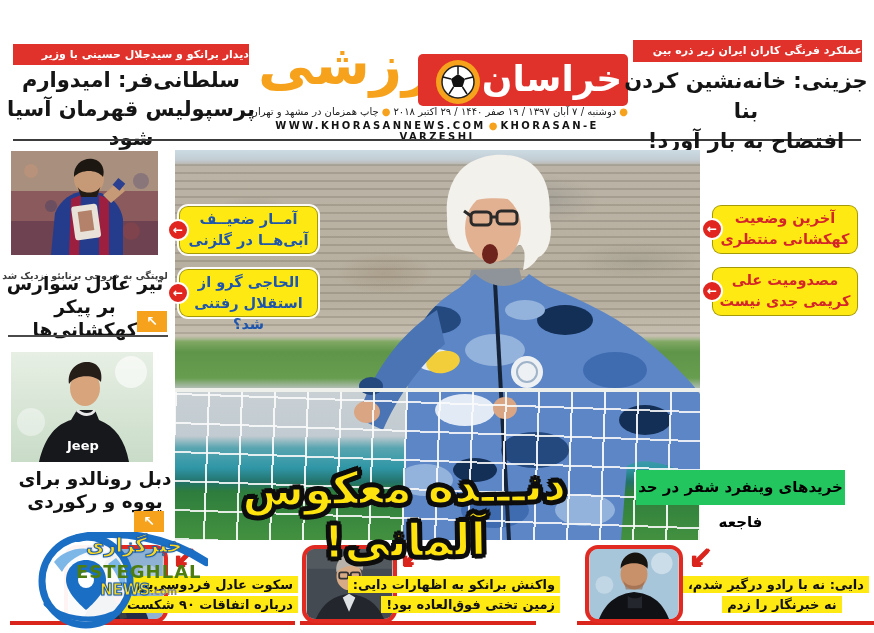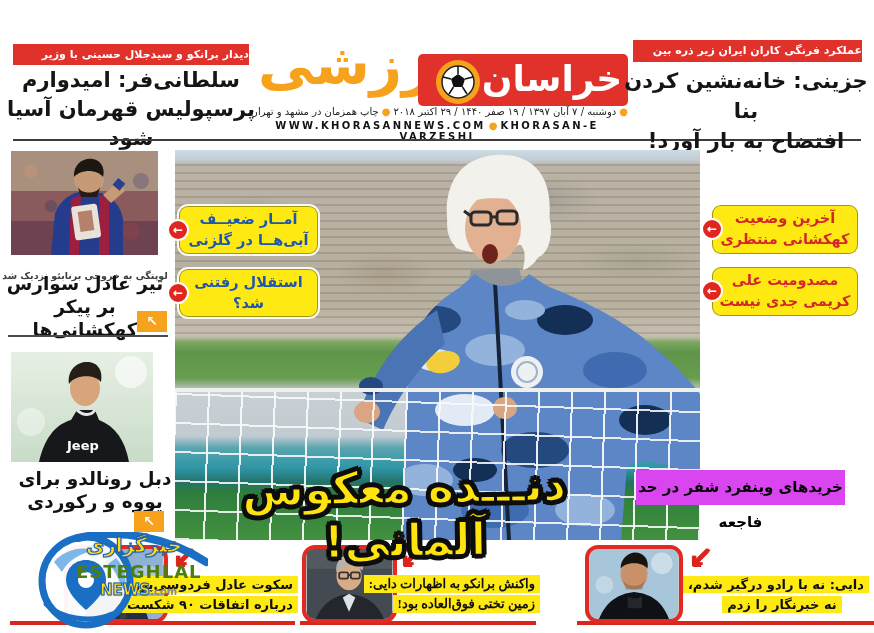--- a/index.html
+++ b/index.html
@@ -70,34 +70,34 @@
   .yb-r2 { left:712px; top:267px; width:146px; height:49px; }
   .red-circle { width:22px; height:22px; border-radius:50%; background:#e0261f; border:2px solid #fff; color:#fff; text-align:center; line-height:18px; font-size:12px; font-weight:900; z-index:8; }
   .rc-l1 { left:167px; top:219px; } .rc-l2 { left:167px; top:282px; }
   .rc-r1 { left:701px; top:218px; } .rc-r2 { left:701px; top:280px; }
 
   .main-headline { left:182px; top:461px; width:445px; text-align:center; direction:rtl; z-index:6;
     font-size:45px; font-weight:800; color:#ffe30f; transform:rotate(-1deg);
     -webkit-text-stroke:2px #0d0d0d;
     text-shadow: 3px 3px 0 #0d0d0d,-3px 3px 0 #0d0d0d,3px -3px 0 #0d0d0d,-3px -3px 0 #0d0d0d,
                  0 4px 0 #0d0d0d,4px 0 0 #0d0d0d,-4px 0 0 #0d0d0d,0 -4px 0 #0d0d0d; }
-  .photo-caption { left:636px; top:470px; width:209px; height:35px; background:#d946ef; color:#000;
+  .photo-caption { left:636px; top:470px; width:209px; height:35px; background:#22c55e; color:#000;
     font-size:15px; font-weight:700; text-align:center; line-height:35px; direction:rtl; z-index:6; }
 
   
   .strip-rule { top:621px; height:4px; background:#da251d; z-index:1; }
   .sr1 { left:10px; width:285px; } .sr2 { left:300px; width:236px; } .sr3 { left:577px; width:297px; }
   .strip-photo { top:545px; height:78px; border:4px solid #e02a22; border-radius:13px; overflow:hidden; background:#ccc; z-index:2; }
   .sp1 { left:64px; width:104px; } .sp2 { left:302px; width:95px; } .sp3 { left:585px; width:98px; }
   .strip-arrow { top:542px; font-size:29px; font-weight:900; color:#da251d; z-index:2; line-height:30px;
     text-shadow:1.5px 0 #da251d, 0 1.5px #da251d; }
   .sa1 { left:172px; } .sa2 { left:399px; } .sa3 { left:688px; }
   .strip-text { top:574px; text-align:center; direction:rtl; z-index:2; }
   .strip-text span { display:inline-block; background:#ffe912; font-size:13px; font-weight:800; color:#111; padding:1px 5px; margin-bottom:1px; white-space:nowrap; }
-  .st1 { left:146px; width:152px; } .st2 { left:408px; width:132px;font-family:Liberation Serif, serif; } .st3 { left:695px; width:174px; }
+  .st1 { left:146px; width:152px; } .st2 { left:428px; width:132px; } .st3 { left:695px; width:174px; }
 
   
   .watermark { left:12px; top:505px; width:270px; height:128px; z-index:10;text-align:right; }
   .wm-ball { left:8px; top:27px; width:188px; height:98px; }
   .wm-agency { left:74px; top:28px; font-size:20px; font-weight:800; color:#ffd81c; direction:rtl;
     -webkit-text-stroke:1px #1a5fae; text-shadow:0 0 2px #1a5fae; }
   .wm-brand { left:64px; top:56px; font-size:18px; font-weight:800; color:#4d7c0f; letter-spacing:1px; }
   .wm-newsrow { left:88px; top:75px; }
   .wm-news { font-size:15px; font-weight:800; color:#ffd81c; -webkit-text-stroke:1px #1a5fae; text-shadow:0 0 2px #1a5fae; }
   .wm-com { font-size:10px; font-weight:700; color:#8a8a8a; }
@@ -246,20 +246,21 @@
       <ellipse cx="330" cy="258" rx="12" ry="11" fill="#d9a583"></ellipse>
     </svg>
     <div class="abs pm-net"></div>
   </div>
 
   <div class="abs ybox yb-blue yb-l1">
     <span>آمــار ضعیــف</span>
     <span>آبی‌هــا در گلزنی</span>
   </div>
   <div class="abs ybox yb-blue yb-l2">
+    <span>الحاجی گرو از</span>
     <span>استقلال رفتنی شد؟</span>
   </div>
   <div class="abs ybox yb-red yb-r1">
     <span>آخرین وضعیت</span>
     <span>کهکشانی منتظری</span>
   </div>
   <div class="abs ybox yb-red yb-r2">
     <span>مصدومیت علی</span>
     <span>کریمی جدی نیست</span>
   </div>

